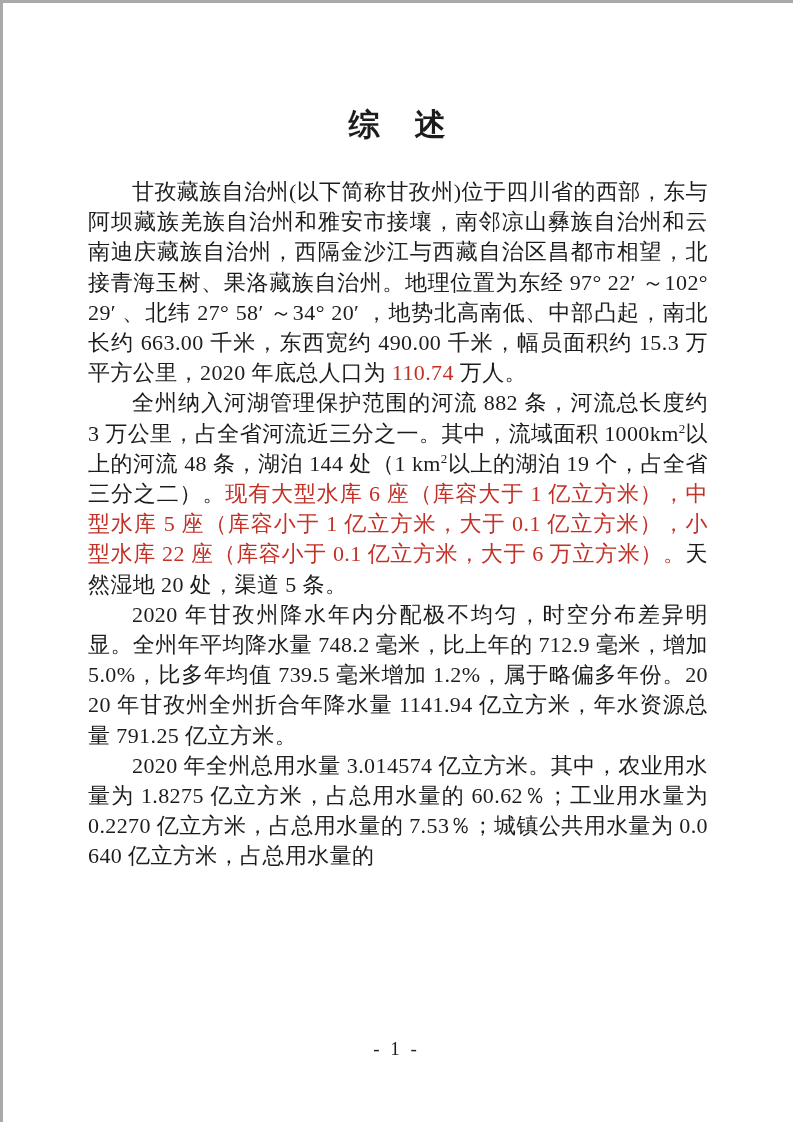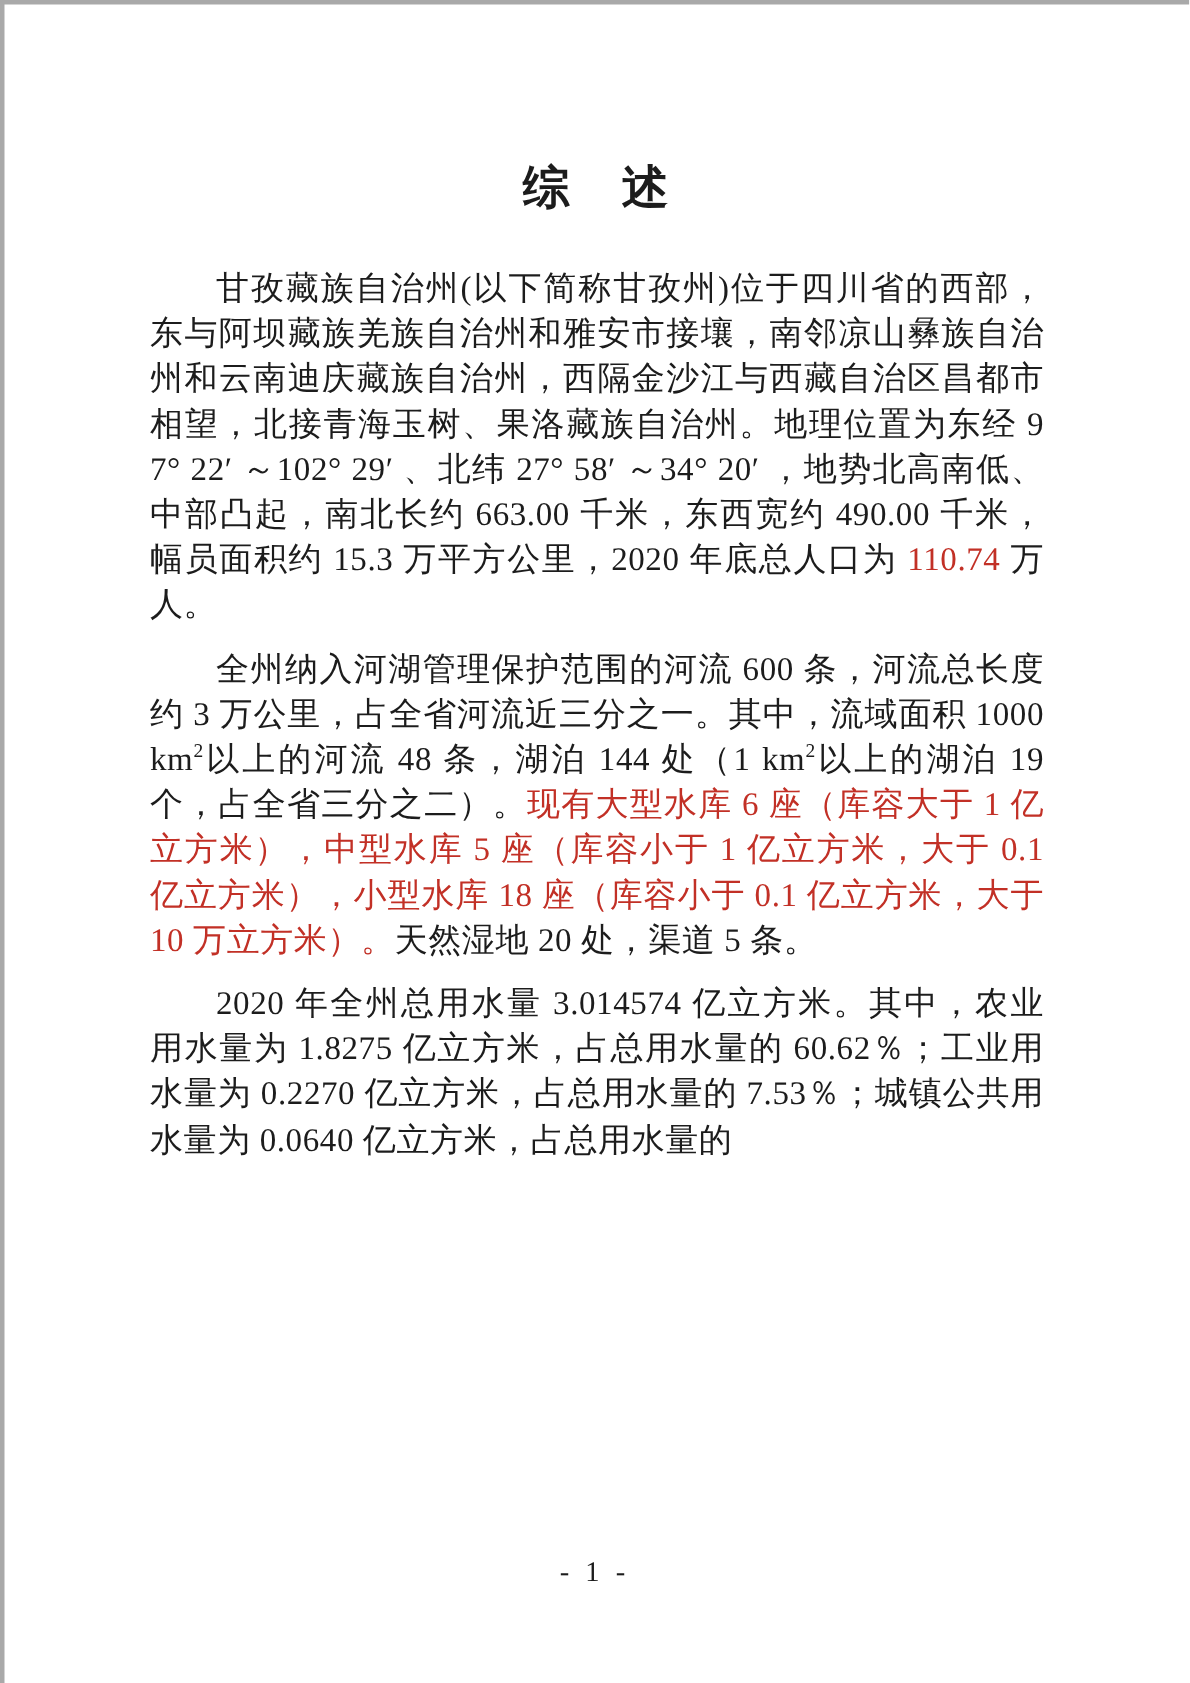--- a/index.html
+++ b/index.html
@@ -36,21 +36,21 @@
   .title {
     margin: 0 0 31px 0;
     text-align: center;
     font-size: 31px;
     line-height: 42px;
     font-weight: bold;
     letter-spacing: 2px;
     color: var(--ink, #1c1c1c);
   }
   .para {
-    margin: 12px;
+    margin: 0;
     font-size: 22px;
     line-height: 30.2px;
     letter-spacing: 0.4px;
     text-align: justify;
     text-justify: inter-ideograph;
     text-indent: 2em;
     color: var(--ink, #1c1c1c);
     word-break: break-all;
   }
   .para .red {
@@ -74,18 +74,19 @@
 </head>
 <body>
 
 <div class="page">
   <div class="border-top"></div>
   <div class="border-left"></div>
   <div class="content">
     <h1 class="title">综　述</h1>
     <div id="document-body">
         <p class="para"><span>甘孜藏族自治州(以下简称甘孜州)位于四川省的西部，东与阿坝藏族羌族自治州和雅安市接壤，南邻凉山彝族自治州和云南迪庆藏族自治州，西隔金沙江与西藏自治区昌都市相望，北接青海玉树、果洛藏族自治州。地理位置为东经 97° 22′ ～102° 29′ 、北纬 27° 58′ ～34° 20′ ，地势北高南低、中部凸起，南北长约 663.00 千米，东西宽约 490.00 千米，幅员面积约 15.3 万平方公里，2020 年底总人口为 </span><span class="red">110.74</span><span> 万人。</span></p>
-        <p class="para"><span>全州纳入河湖管理保护范围的河流 600 条，河流总长度约 3 万公里，占全省河流近三分之一。其中，流域面积 1000km</span><sup>2</sup><span>以上的河流 48 条，湖泊 144 处（1 km</span><sup>2</sup><span>以上的湖泊 19 个，占全省三分之二）。</span><span class="red">现有大型水库 6 座（库容大于 1 亿立方米），中型水库 5 座（库容小于 1 亿立方米，大于 0.1 亿立方米），小型水库 18 座（库容小于 0.1 亿立方米，大于 10 万立方米）。</span><span>天然湿地 20 处，渠道 5 条。</span></p>
+        <p class="para"><span>全州纳入河湖管理保护范围的河流 882 条，河流总长度约 3 万公里，占全省河流近三分之一。其中，流域面积 1000km</span><sup>2</sup><span>以上的河流 48 条，湖泊 144 处（1 km</span><sup>2</sup><span>以上的湖泊 19 个，占全省三分之二）。</span><span class="red">现有大型水库 6 座（库容大于 1 亿立方米），中型水库 5 座（库容小于 1 亿立方米，大于 0.1 亿立方米），小型水库 22 座（库容小于 0.1 亿立方米，大于 6 万立方米）。</span><span>天然湿地 20 处，渠道 5 条。</span></p>
+        <p class="para"><span>2020 年甘孜州降水年内分配极不均匀，时空分布差异明显。全州年平均降水量 748.2 毫米，比上年的 712.9 毫米，增加 5.0%，比多年均值 739.5 毫米增加 1.2%，属于略偏多年份。2020 年甘孜州全州折合年降水量 1141.94 亿立方米，年水资源总量 791.25 亿立方米。</span></p>
         <p class="para"><span>2020 年全州总用水量 3.014574 亿立方米。其中，农业用水量为 1.8275 亿立方米，占总用水量的 60.62％；工业用水量为 0.2270 亿立方米，占总用水量的 7.53％；城镇公共用水量为 0.0640 亿立方米，占总用水量的</span></p>
       </div>
   </div>
   <div class="page-number">- 1 -</div>
 </div>
 
 </body></html>

